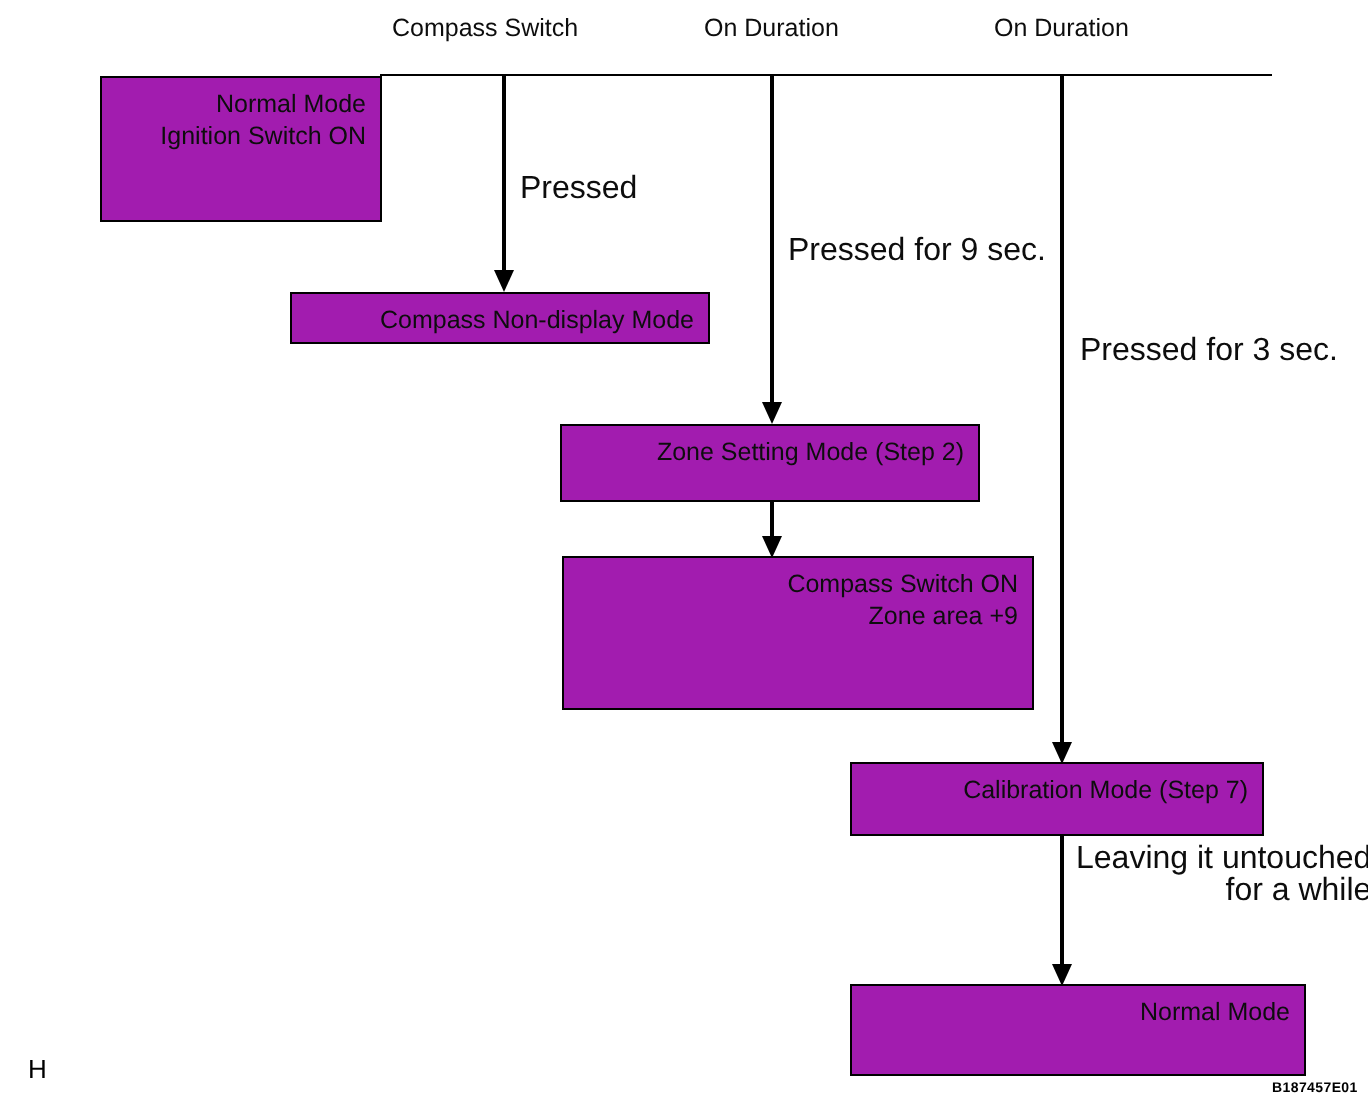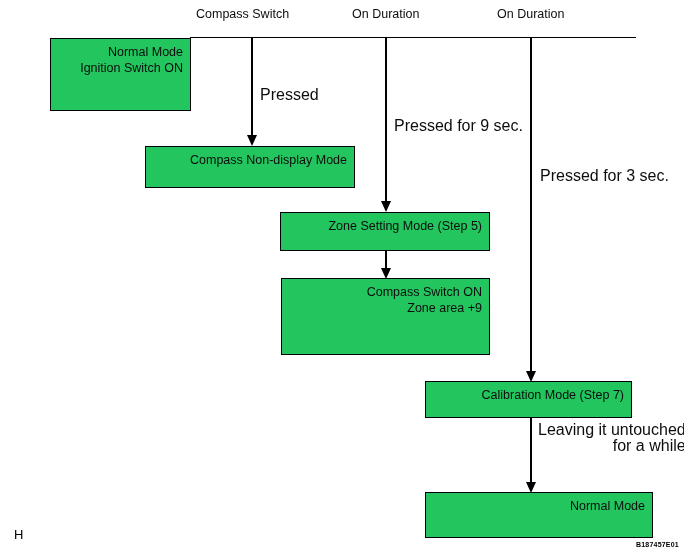--- a/index.html
+++ b/index.html
@@ -23,21 +23,21 @@
     position: absolute;
     font-size: 12.5px;
     line-height: 14px;
     white-space: nowrap;
     color: #0d0d0d;
   }
   .node {
     position: absolute;
     box-sizing: border-box;
     border: 1.6px solid #000000;
-    background: #22c55e;
+    background: #a21caf;
     padding: 5px 7px 0 24px;
   }
   .node .line {
     font-size: 12.5px;
     line-height: 16px;
     white-space: nowrap;
     color: #0d0d0d;
   }
   .edge-label {
     position: absolute;
@@ -117,29 +117,29 @@
   <div class="edge-label" style="left:538px; top:422px;">
     <div>Leaving it untouched</div>
     <div>for a while</div>
   </div>
 
   <div class="node" style="left:50px; top:38px; width:141px; height:73px;">
     <div class="line">Normal Mode</div>
     <div class="line">Ignition Switch ON</div>
   </div>
 
-  <div class="node" style="left:145px; top:146px; width:210px; height:42px;">
+  <div class="node" style="left:145px; top:146px; width:210px; height:26px;">
     <div class="line">Compass Non-display Mode</div>
   </div>
 
   <div class="node" style="left:280px; top:212px; width:210px; height:39px;">
-    <div class="line">Zone Setting Mode (Step 5)</div>
+    <div class="line">Zone Setting Mode (Step 2)</div>
   </div>
 
-  <div class="node" style="left:281px; top:278px; width:209px; height:77px;">
+  <div class="node" style="left:281px; top:278px; width:236px; height:77px;">
     <div class="line">Compass Switch ON</div>
     <div class="line">Zone area +9</div>
   </div>
 
   <div class="node" style="left:425px; top:381px; width:207px; height:37px;">
     <div class="line">Calibration Mode (Step 7)</div>
   </div>
 
   <div class="node" style="left:425px; top:492px; width:228px; height:46px;">
     <div class="line">Normal Mode</div>

